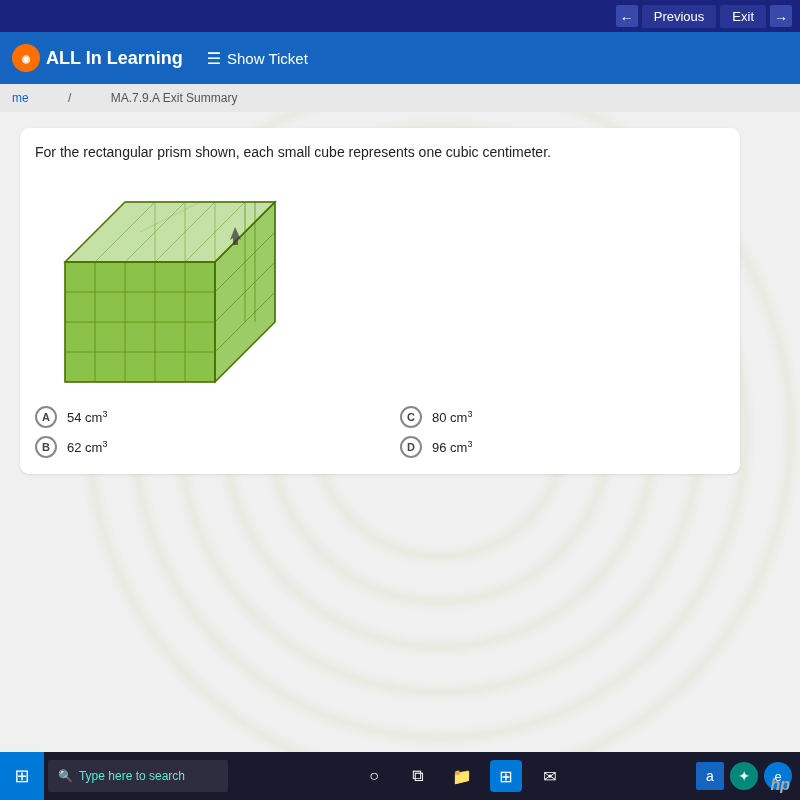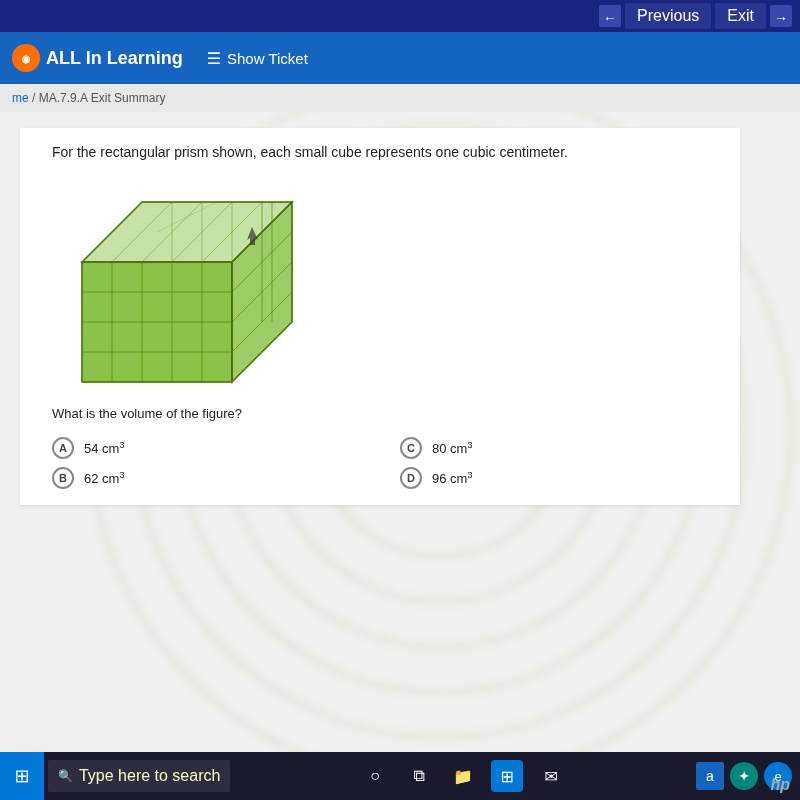--- a/index.html
+++ b/index.html
@@ -25,21 +25,21 @@
     .nav-prev-next {
       display: flex;
       align-items: center;
       gap: 4px;
     }
     .nav-btn {
       background: #283593;
       color: #fff;
       border: none;
       padding: 4px 12px;
-      font-size: 16px;
+      font-size: 13px;
       cursor: pointer;
       border-radius: 2px;
     }
     .nav-arrow {
       background: #3949ab;
       color: #fff;
       border: none;
       width: 22px;
       height: 22px;
       cursor: pointer;
@@ -101,20 +101,21 @@
     
     .breadcrumb-bar {
       width: 100%;
       height: 28px;
       background: #e8e8e8;
       display: flex;
       align-items: center;
       padding: 0 12px;
       font-size: 12px;
       color: #555;
+      gap: 36px;
     }
     .breadcrumb-bar a {
       color: #1565c0;
       text-decoration: none;
     }
 
     
     .main-content {
       width: 100%;
       height: calc(800px - 32px - 52px - 28px - 48px);
@@ -160,22 +161,22 @@
         transparent 60%,
         rgba(200,200,150,0.15) 62%,
         transparent 64%
       );
     }
 
     .question-container {
       position: relative;
       z-index: 1;
       background: #fff;
-      border-radius: 0;
-      padding: 16px 32px;
+      border-radius: 9px;
+      padding: 16px 15px;
       max-width: 720px;
       box-shadow: 0 1px 3px rgba(0,0,0,0.1);
     }
 
     .question-text {
       font-size: 14px;
       color: #222;
       margin-bottom: 12px;
     }
 
@@ -256,22 +257,22 @@
       gap: 6px;
       margin-left: 4px;
       min-width: 180px;
       border-radius: 2px;
     }
     .taskbar-search-icon {
       color: #aaa;
       font-size: 12px;
     }
     .taskbar-search-text {
-      color: #fef9c3;
-      font-size: 16px;
+      color: #5eead4;
+      font-size: 12px;
     }
     .taskbar-center {
       flex: 1;
       display: flex;
       align-items: center;
       justify-content: center;
       gap: 12px;
     }
     .taskbar-icon {
       width: 32px;
@@ -413,21 +414,20 @@
         <line x1="220" y1="30" x2="220" y2="150" stroke="#5d8a00" stroke-width="0.7"></line>
 
         <polygon points="30,90 180,90 240,30 90,30" fill="none" stroke="#4a7000" stroke-width="1.5"></polygon>
         <rect x="30" y="90" width="150" height="120" fill="none" stroke="#4a7000" stroke-width="1.5"></rect>
         <polygon points="180,90 240,30 240,150 180,210" fill="none" stroke="#4a7000" stroke-width="1.5"></polygon>
 
         <polygon points="200,55 206,68 203,66 203,73 198,73 198,66 195,68" fill="#333" opacity="0.7"></polygon>
       </svg>
     </div>
 
-    <p class="volume-question">What is the volume of the figure?</p>
 
     <div class="answers-grid">
 
       <div class="answer-option">
         <div class="answer-circle">A</div>
         <span class="answer-text">54 cm<sup>3</sup></span>
       </div>
 
       <div class="answer-option">
         <div class="answer-circle">C</div>

